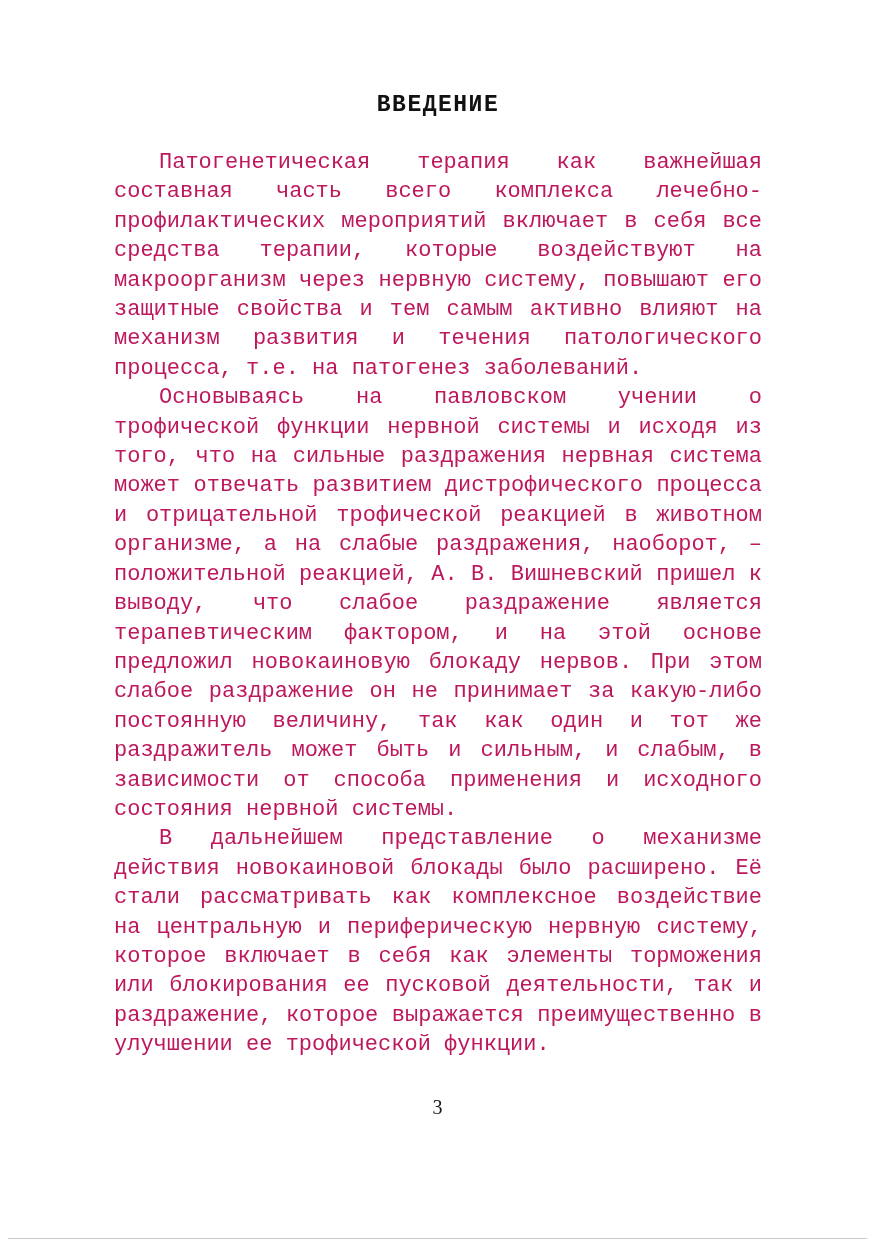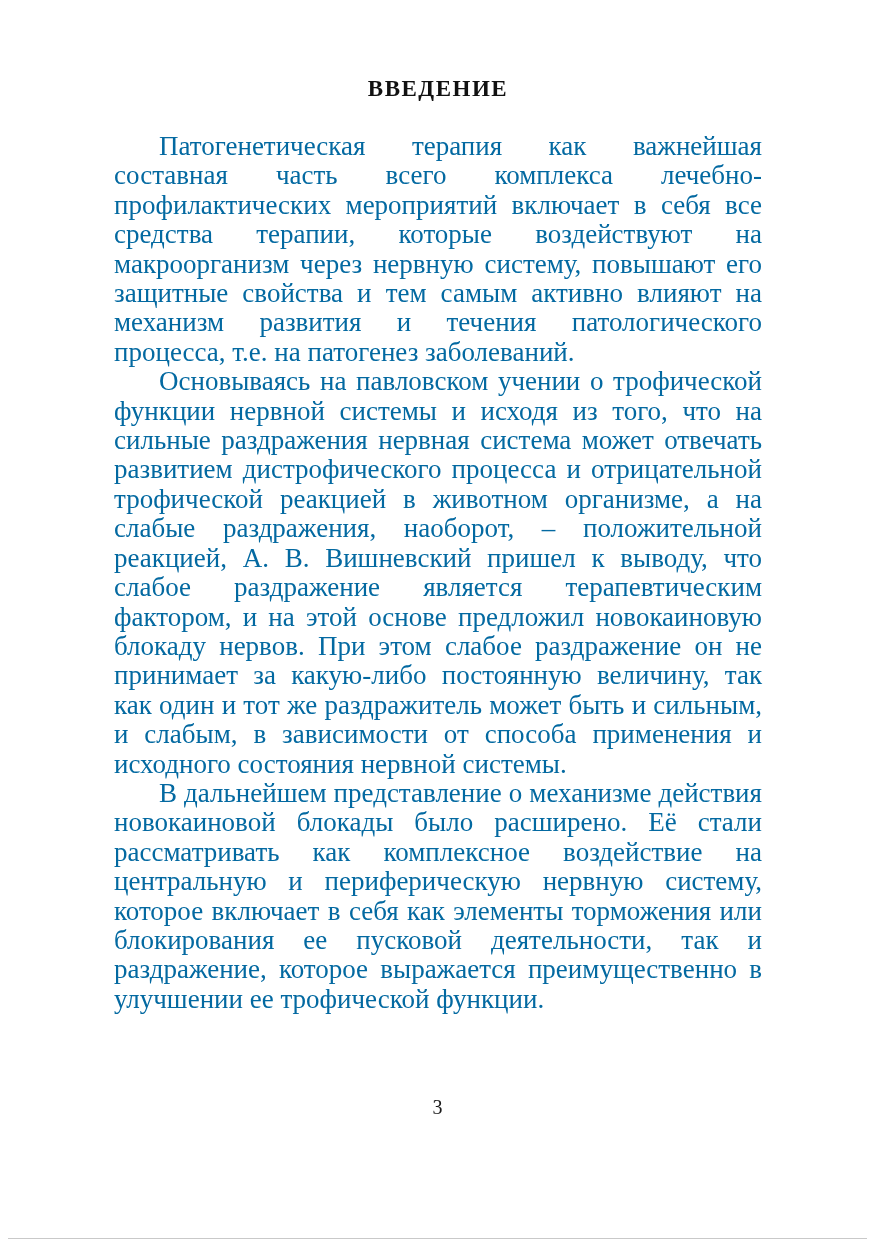--- a/index.html
+++ b/index.html
@@ -12,38 +12,39 @@
     width: 875px;
     height: 1241px;
     background: #ffffff;
     font-family: "Liberation Serif", "DejaVu Serif", serif;
     color: #1a1a1a;
     overflow: hidden;
   }
   .content {
     position: absolute;
     left: 114px;
-    top: 76px;
+    top: 92px;
     width: 648px;
+    font-family: Liberation Mono, monospace;
   }
   .title {
     margin: 0 0 30px 0;
     text-align: center;
     font-size: 23px;
     font-weight: bold;
     letter-spacing: 1.5px;
     color: #111111;
   }
   .para {
     margin: 0;
-    font-size: 27px;
+    font-size: 22px;
     line-height: 29.4px;
     text-align: justify;
     text-indent: 45px;
-    color: #0369a1;
+    color: #be185d;
   }
   .page-number {
     position: absolute;
     left: 0;
     top: 1096px;
     width: 875px;
     text-align: center;
     font-size: 20px;
     color: #1a1a1a;
   }

